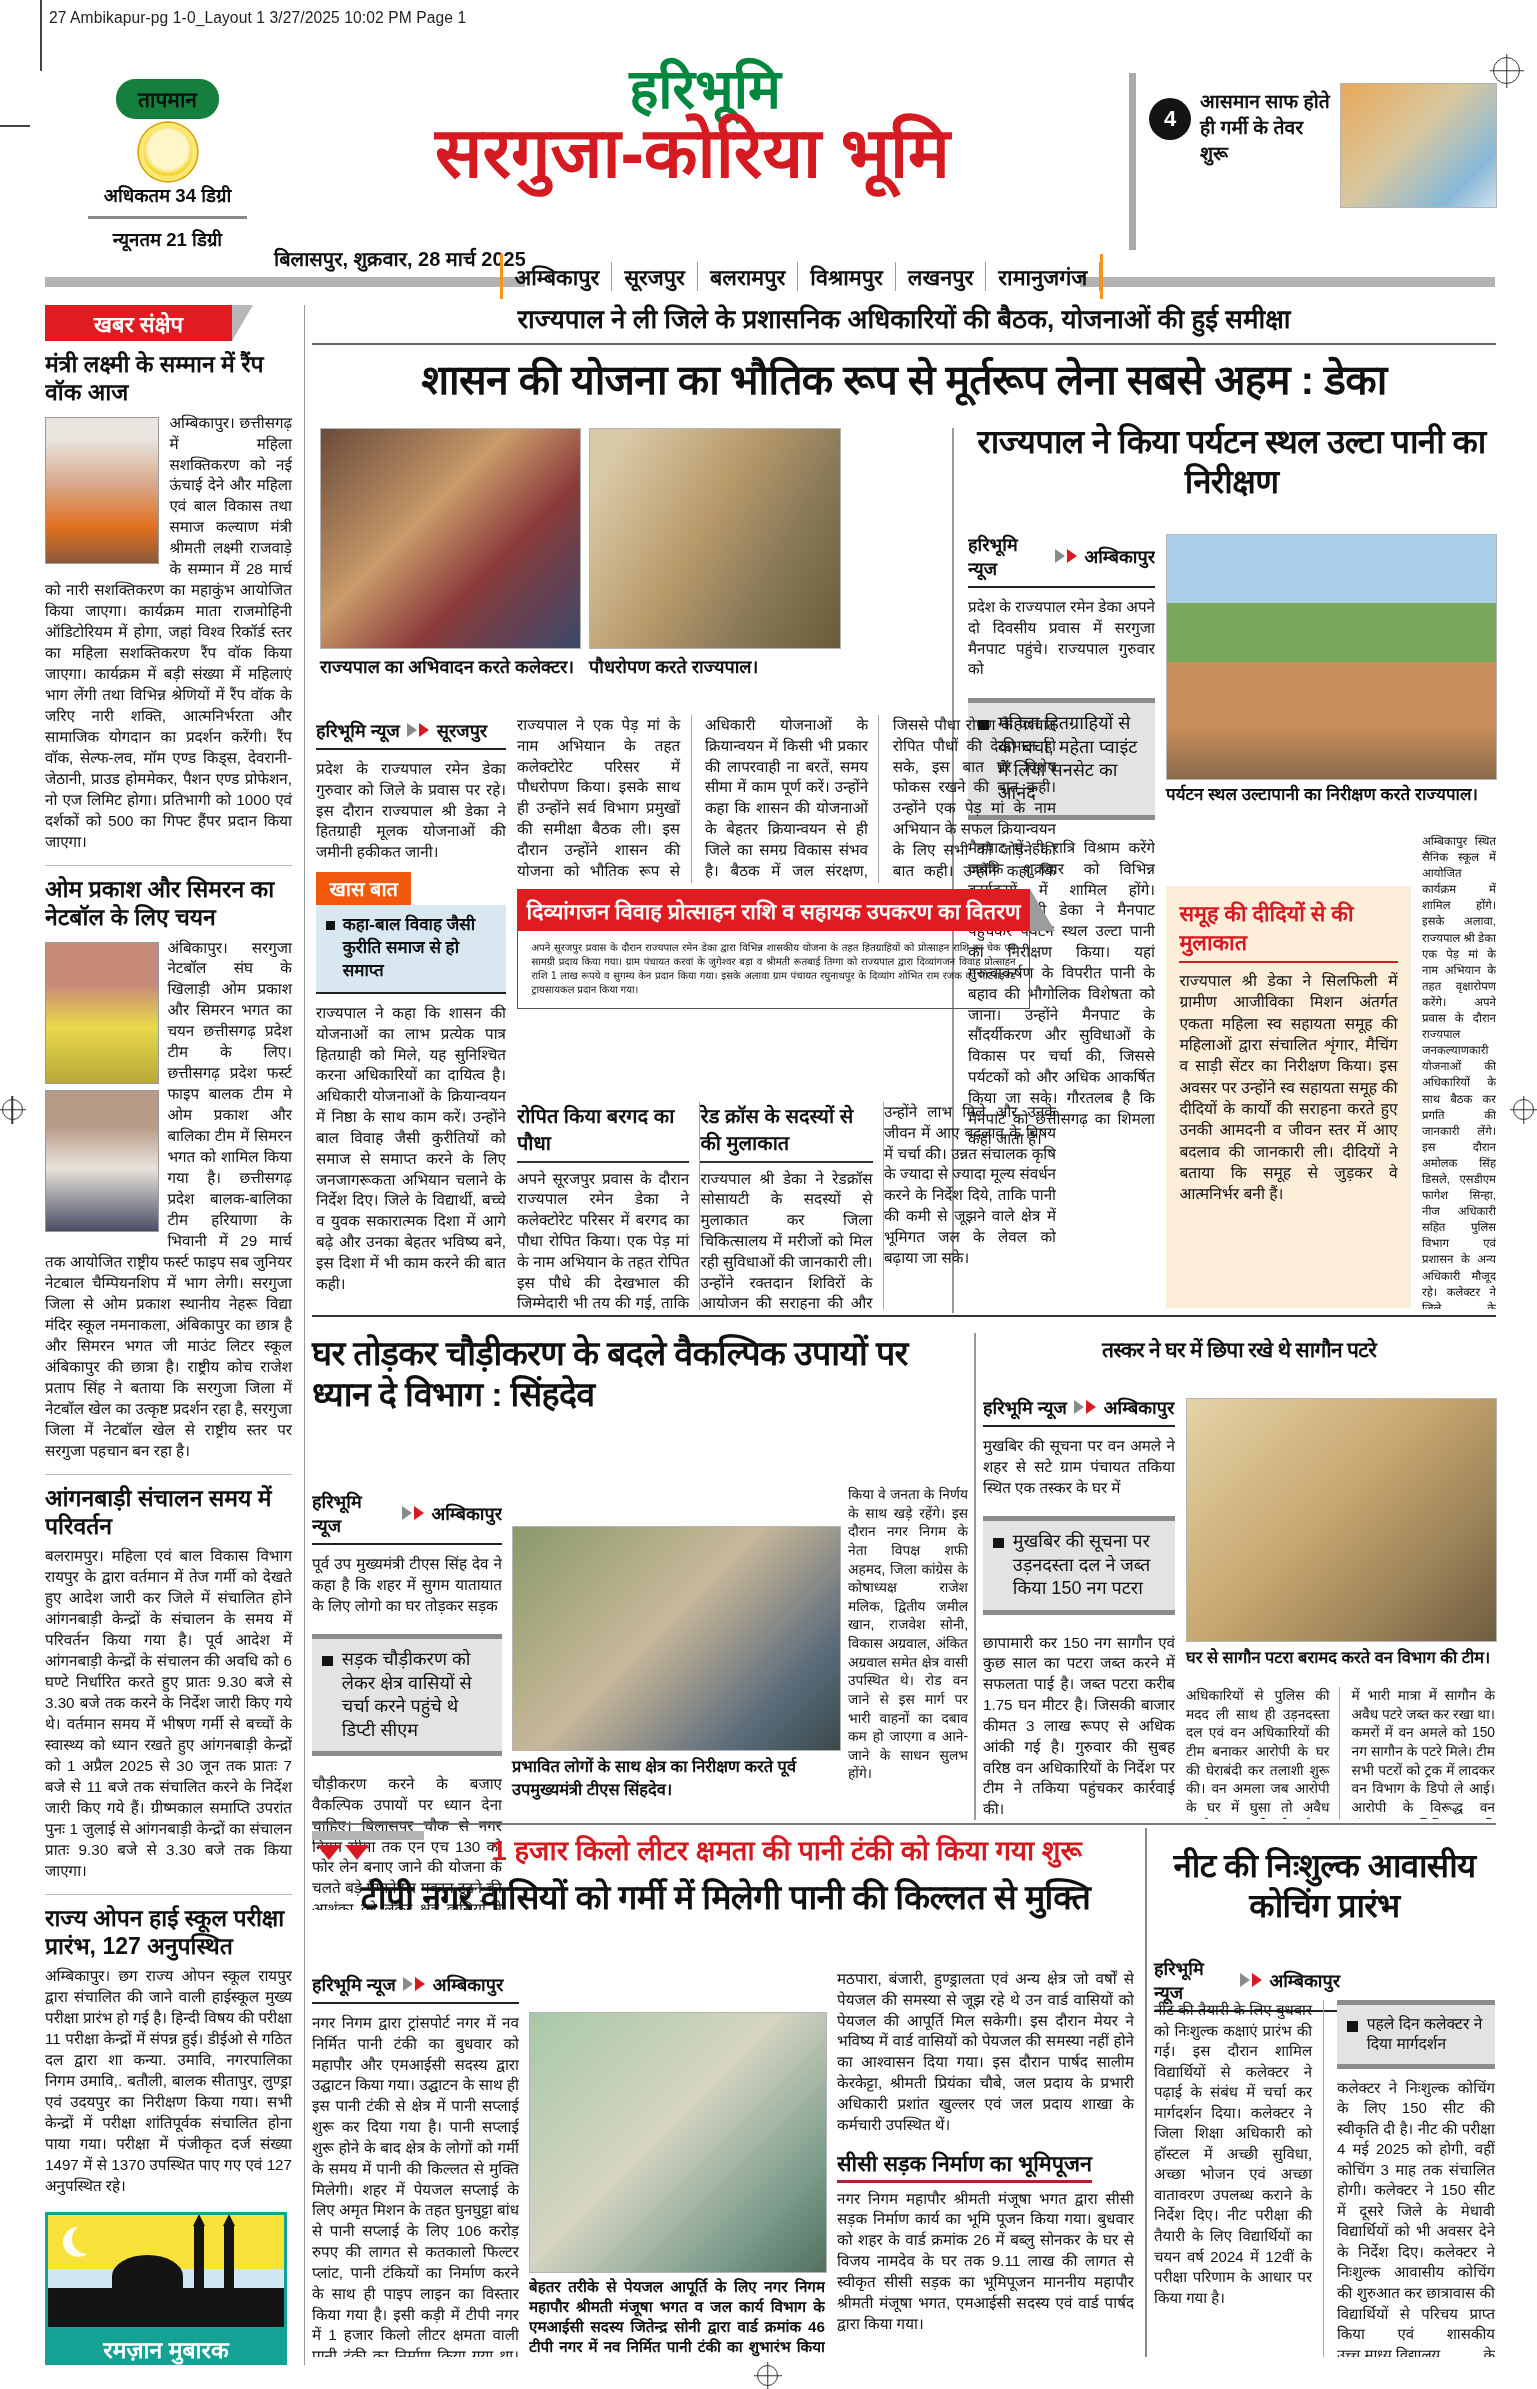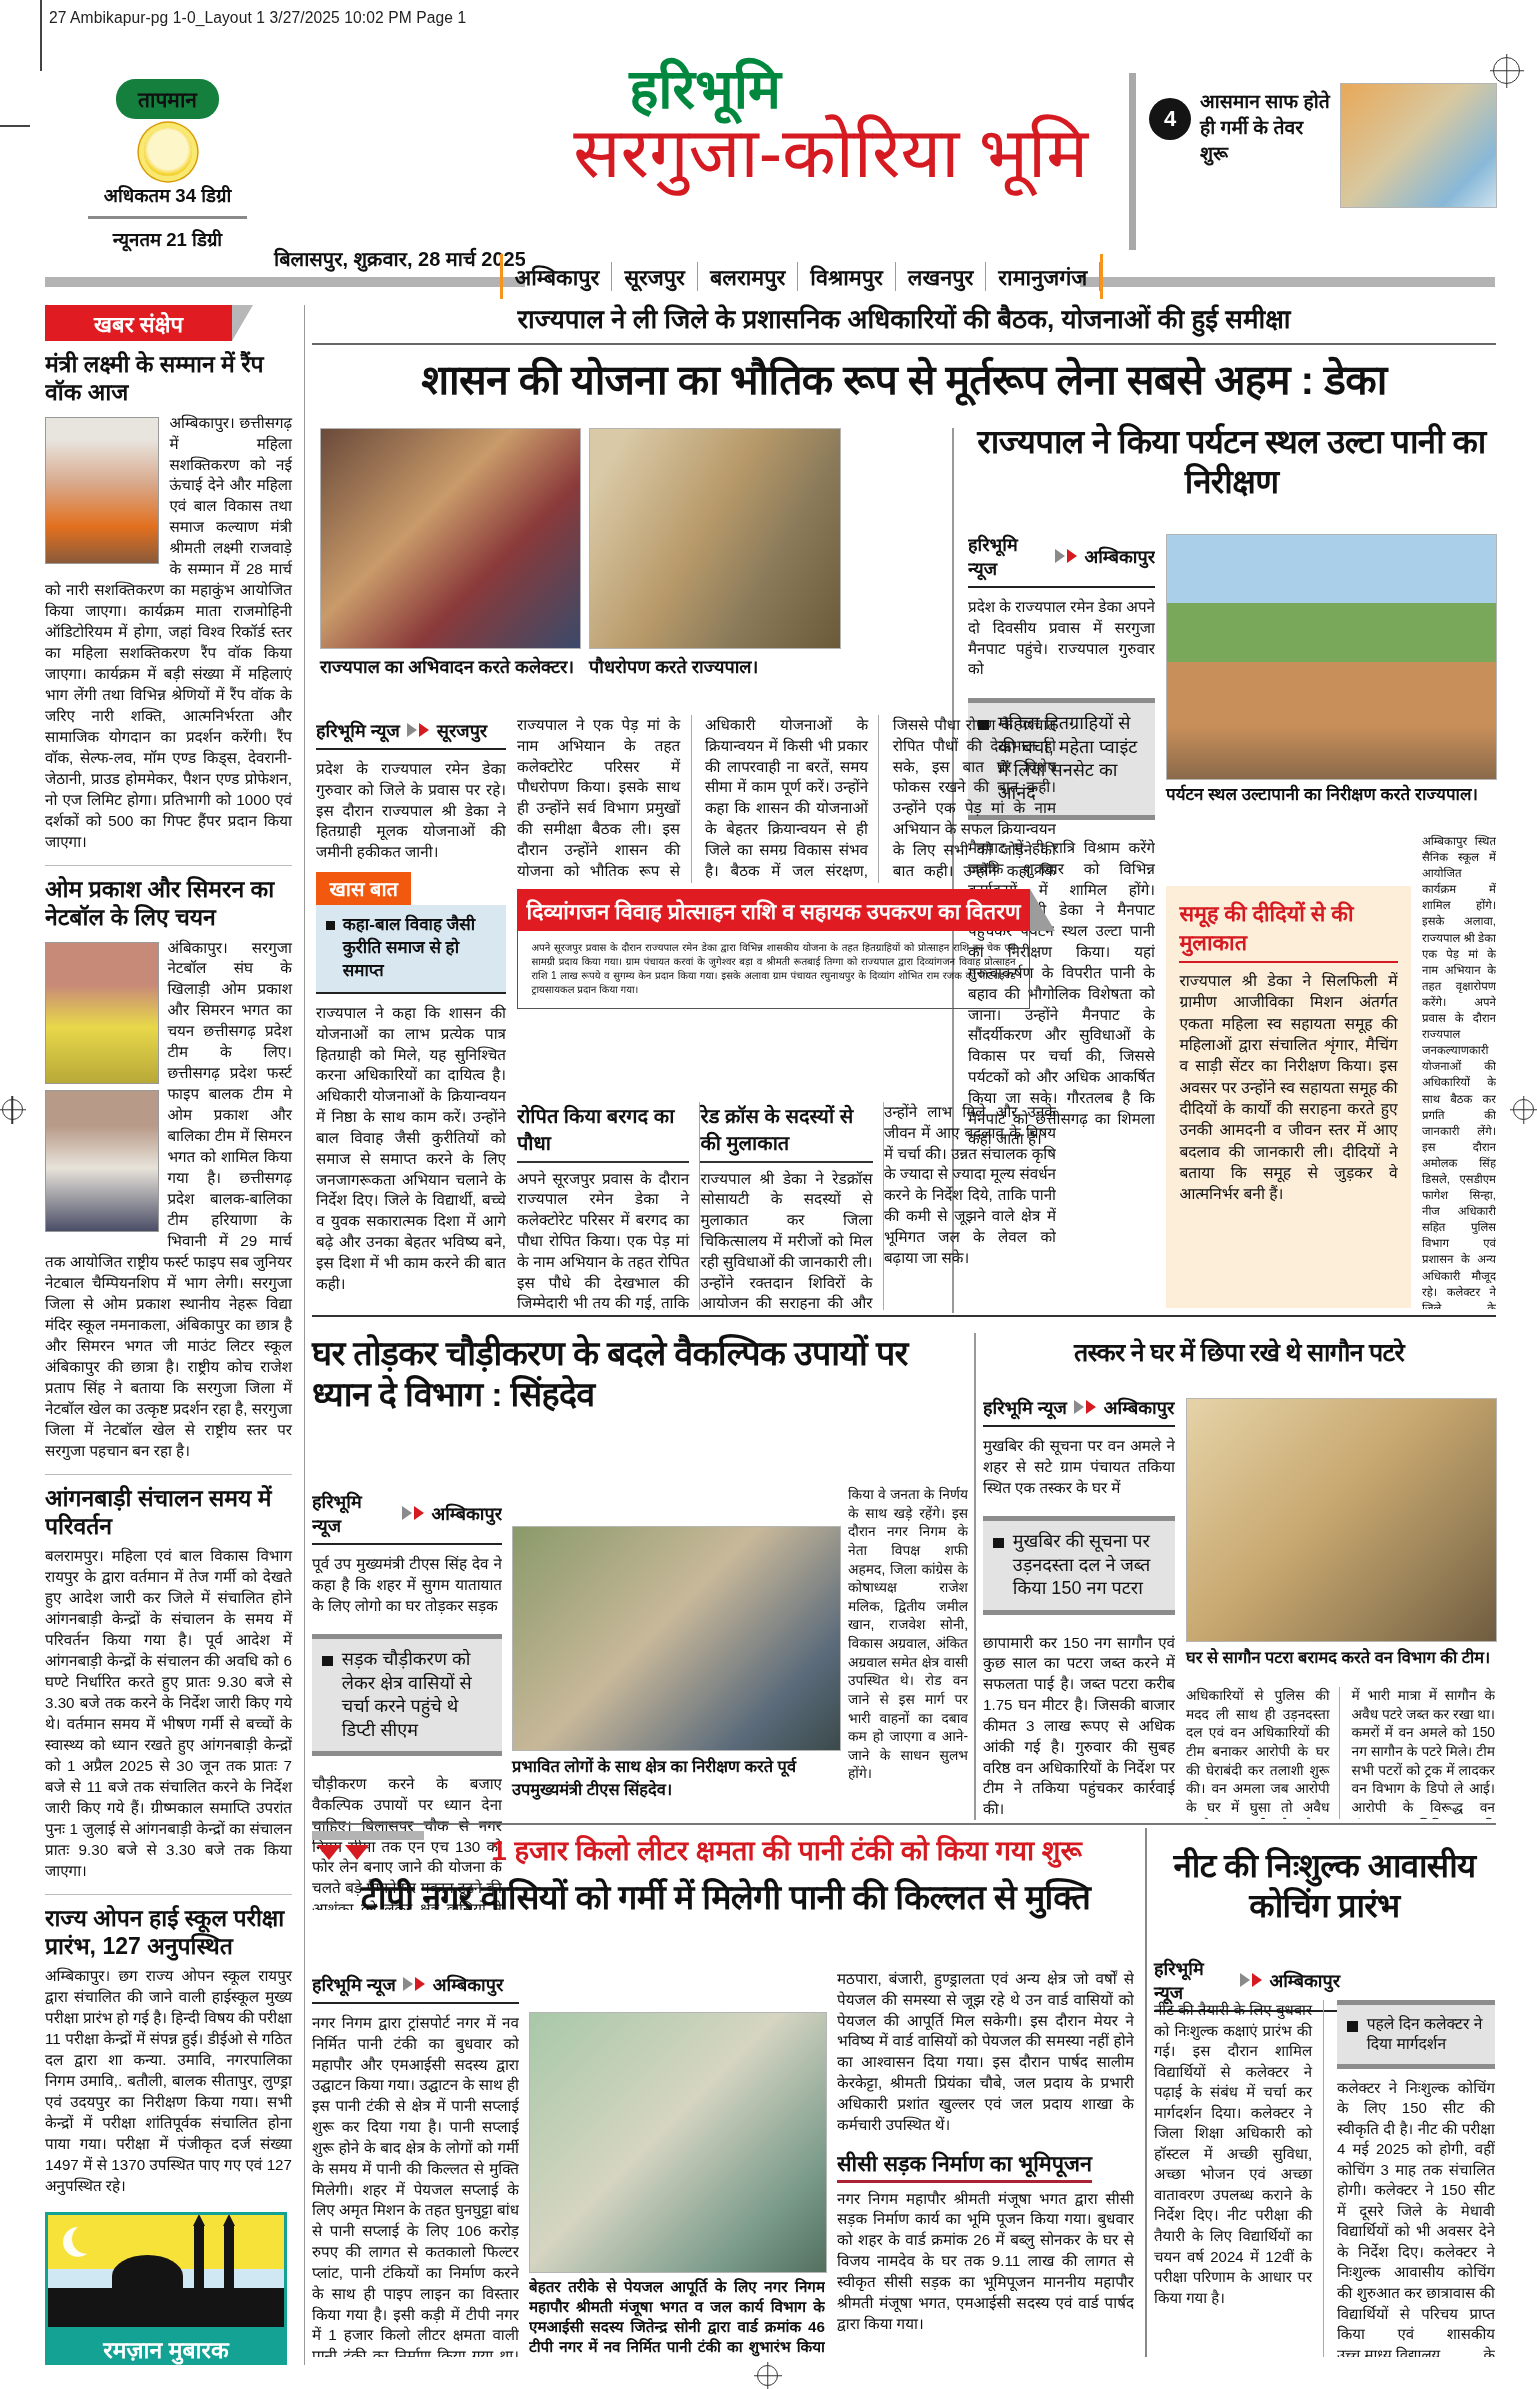--- a/index.html
+++ b/index.html
@@ -21,21 +21,21 @@
   
   .tempbox{width:159px;text-align:center;}
   .temp-pill{display:inline-block;background:#15803d;border-radius:19.3px;padding:6px 22px;
              font-size:21px;font-weight:800;}
   .sun{width:48px;height:48px;margin:9px auto 6px;border-radius:50%;
        background:radial-gradient(circle at 50% 45%,#fdf6c9 55%,#f5d32b 70%,#e8b00a 100%);
        box-shadow:0 0 0 5.2px #f9e970,0 0 0 6.7px #d99c08;}
   .temp-max{font-size:18.6px;font-weight:800;border-bottom:3px solid #8a8a8a;padding-bottom:9px;}
   .temp-min{font-size:18.6px;font-weight:800;padding-top:7.4px;}
   .logo{font-size:55px;font-weight:900;color:#00883e;text-align:center;line-height:1;}
-  .edition{font-size:70px;font-weight:400;color:#d61a21;text-align:right;line-height:1;white-space:nowrap;}
+  .edition{font-size:70px;font-weight:700;color:#d61a21;text-align:center;line-height:1;white-space:nowrap;}
   .dateline{font-size:20px;font-weight:800;}
   .badge-circle{width:42px;height:42px;border-radius:50%;background:#141414;color:#fff;
                 display:flex;align-items:center;justify-content:center;font-size:22px;font-weight:700;}
   .weather-note{font-size:19.3px;font-weight:800;line-height:1.35;}
   .graybracket{background:#a9a9a9;}
   .photo{border:0.7px solid #b5b5b5;}
   .ph-summer{background:linear-gradient(135deg,#e8a858,#d8c8a0 45%,#88b8d8 80%,#cfe3ee);}
   .graybar{background:#b3b3b3;}
 
   .cities{display:flex;align-items:center;justify-content:center;height:45px;background:#fff;}
@@ -317,21 +317,21 @@
       <span class="sq"></span>
       <span>सड़क चौड़ीकरण को लेकर क्षेत्र वासियों से चर्चा करने पहुंचे थे डिप्टी सीएम</span>
     </div>
     <div class="body jt">चौड़ीकरण करने के बजाए वैकल्पिक उपायों पर ध्यान देना चाहिए। बिलासपुर चौक से नगर निगम सीमा तक एन एच 130 को फोर लेन बनाए जाने की योजना के चलते बड़े पैमाने पर मकान टूटने की आशंका को लेकर क्षेत्र वासियो ने निरीक्षण की मांग की थी। उनके बुलावे पर वे यहां पहुंचे थे। प्रस्तावित सड़क की चौड़ाई 25 मीटर की होगी, इसके चलते 60 से ज्यादा मकान प्रभावित होंगे।</div>
   </div>
   <div class="abs photo ph-crowd" style="left:512px;top:1526px;width:327px;height:223px;"></div>
   <div class="abs cap" style="left:512px;top:1754px;width:327px;font-size:16.4px;">प्रभावित लोगों के साथ क्षेत्र का निरीक्षण करते पूर्व उपमुख्यमंत्री टीएस सिंहदेव।</div>
   <div class="abs body-sm jt hid" style="left:848px;top:1486px;width:120px;height:428px;">किया वे जनता के निर्णय के साथ खड़े रहेंगे। इस दौरान नगर निगम के नेता विपक्ष शफी अहमद, जिला कांग्रेस के कोषाध्यक्ष राजेश मलिक, द्वितीय जमील खान, राजवेश सोनी, विकास अग्रवाल, अंकित अग्रवाल समेत क्षेत्र वासी उपस्थित थे। रोड वन जाने से इस मार्ग पर भारी वाहनों का दबाव कम हो जाएगा व आने-जाने के साधन सुलभ होंगे।</div>
 
   <div class="abs vrule" style="left:974px;top:1333px;width:1.5px;height:487px;"></div>
-  <div class="abs big-headline" style="left:983px;top:1337px;width:512px;font-size:25px;white-space:nowrap;">तस्कर ने घर में छिपा रखे थे सागौन पटरे</div>
+  <div class="abs big-headline" style="left:983px;top:1337px;width:512px;font-size:21px;white-space:nowrap;">तस्कर ने घर में छिपा रखे थे सागौन पटरे</div>
   <div class="abs col-flex hid" style="left:983px;top:1392px;width:192px;height:426px;">
     <div class="byline">
       <span>हरिभूमि न्यूज</span>
       <span class="arrows">
           <span class="tri tri1"></span>
           <span class="tri tri2"></span>
         </span>
       <span>अम्बिकापुर</span>
     </div>
     <div class="body jt">मुखबिर की सूचना पर वन अमले ने शहर से सटे ग्राम पंचायत तकिया स्थित एक तस्कर के घर में</div>

